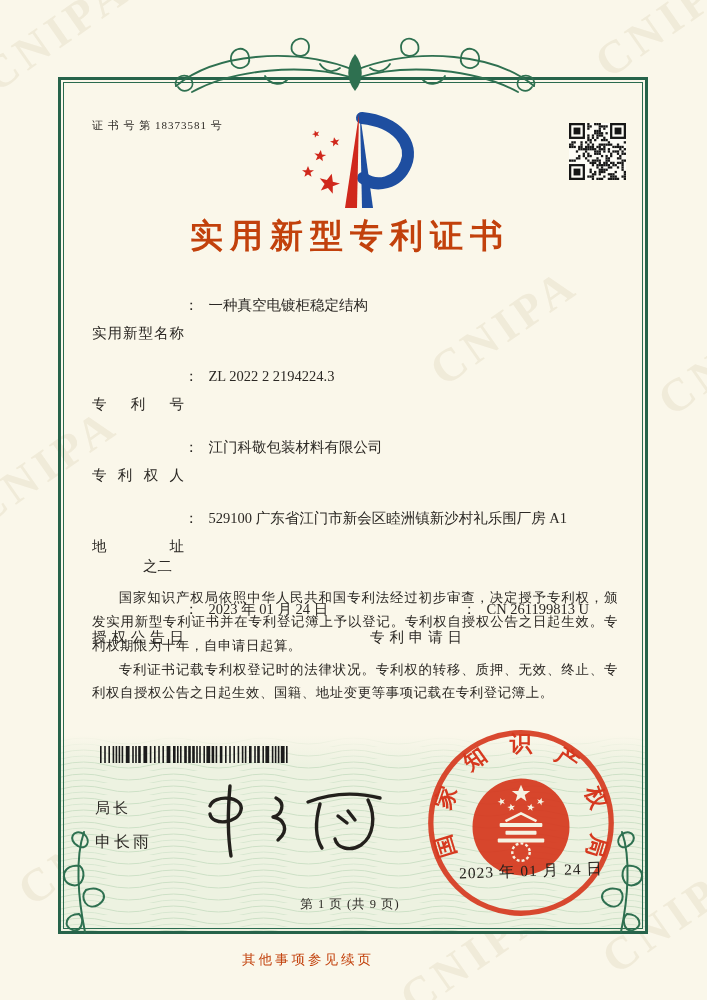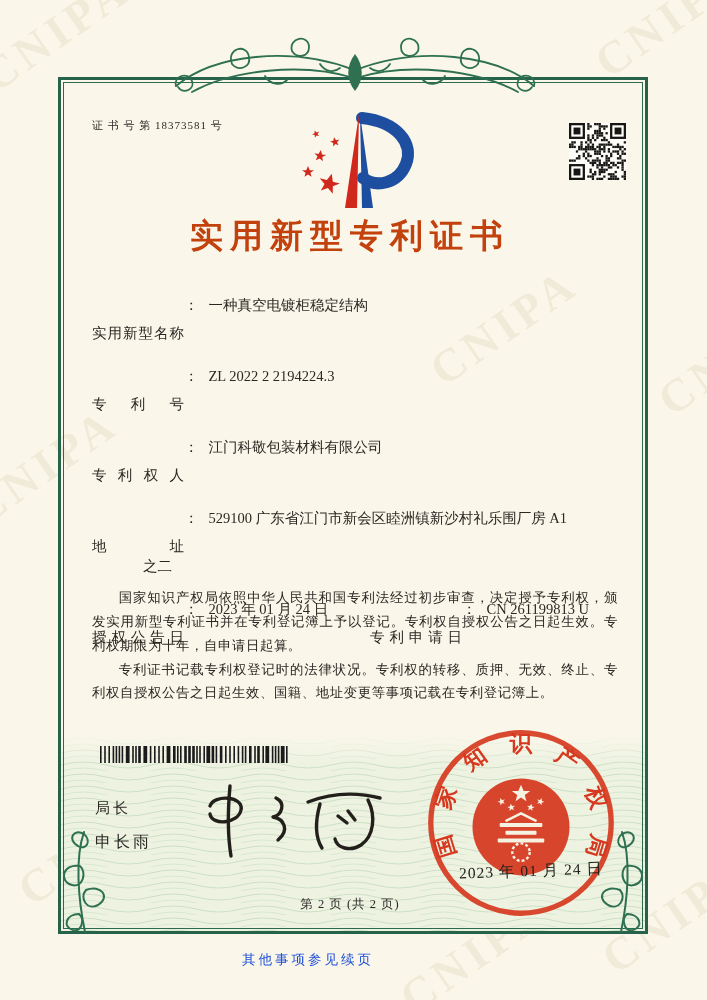--- a/index.html
+++ b/index.html
@@ -43,21 +43,21 @@
   .sig-name{left:95px;top:832px;font-size:16px;letter-spacing:3px;}
   .sig-script{left:196px;top:780px;}
   .seal{left:424px;top:726px;}
   .sealch{font-size:23px;font-weight:700;fill:#d6391f;text-anchor:middle;
     font-family:"Liberation Serif",serif;}
   .seal-date{left:441px;top:861px;width:180px;text-align:center;font-size:15.5px;
     letter-spacing:1px;color:#24211c;transform:rotate(-2deg);z-index:5;}
   .page-info{left:58px;top:896px;width:584px;text-align:center;font-size:12.5px;
     letter-spacing:1px;z-index:5;}
   .note{left:0;top:951px;width:616px;text-align:center;font-size:13.5px;
-    letter-spacing:3px;color:#1d4ed8;}
+    letter-spacing:3px;color:#c2410c;}
 </style>
 </head>
 <body>
 
 <div class="page">
 
   <div class="wm" style="left:-28px;top:6px;">CNIPA</div>
   <div class="wm" style="left:585px;top:-8px;">CNIPA</div>
   <div class="wm" style="left:420px;top:300px;">CNIPA</div>
   <div class="wm" style="left:-40px;top:440px;">CNIPA</div>
@@ -471,16 +471,16 @@
         <rect x="78" y="100" width="44" height="4" rx="1"></rect>
         <rect x="84" y="108" width="32" height="4" rx="1"></rect>
         <rect x="76" y="116" width="48" height="4" rx="1"></rect>
         <path d="M84,98 L100,90 L116,98" fill="none" stroke="#f7f3e2" stroke-width="2.5"></path>
         <circle cx="100" cy="130" r="9" fill="none" stroke="#f7f3e2" stroke-width="2.5" stroke-dasharray="3 2.2"></circle>
       </g>
     </g>
   </svg>
   <div class="content seal-date">2023 年 01 月 24 日</div>
 
-  <div class="content page-info">第 2 页 (共 2 页)</div>
+  <div class="content page-info">第 1 页 (共 9 页)</div>
   <div class="content note">其他事项参见续页</div>
 
 </div>
 
 </body></html>

